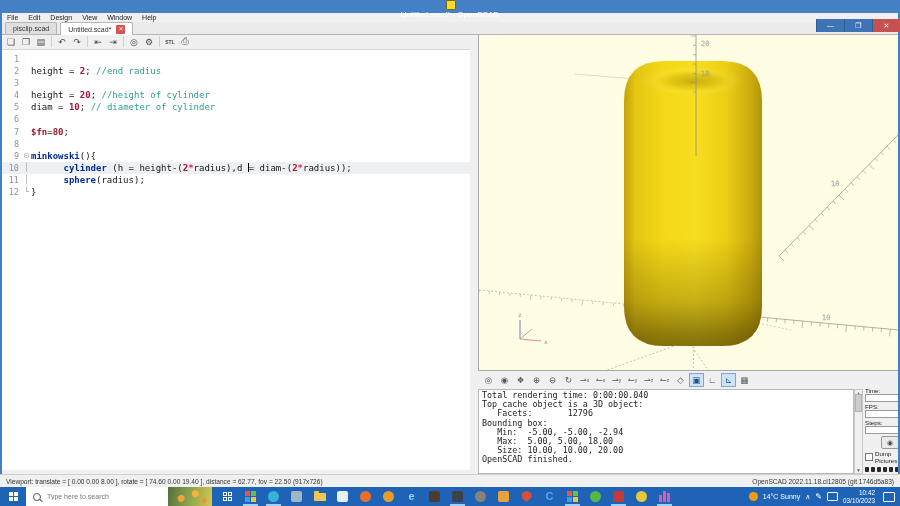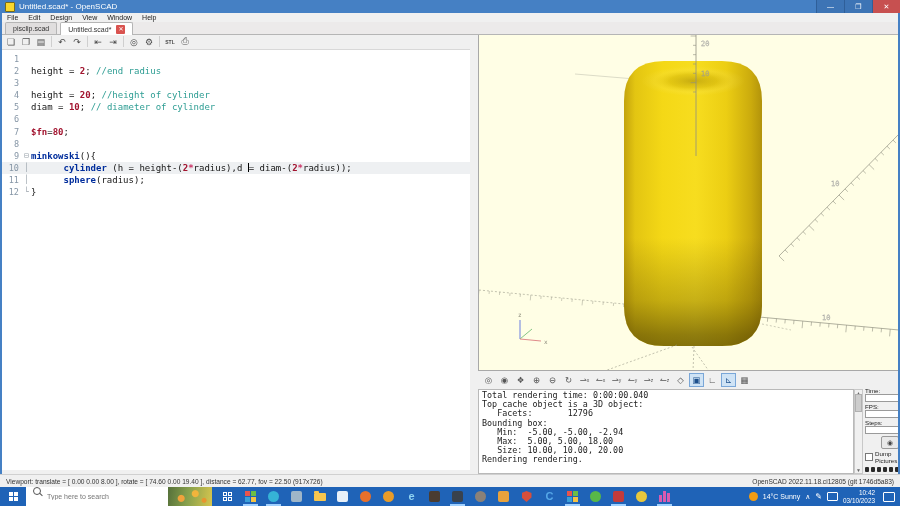--- a/index.html
+++ b/index.html
@@ -4,21 +4,21 @@
 <style>
   html,body{margin:0;padding:0;background:#000;}
   .screen{position:relative;width:900px;height:506px;background:#f0f0f0;overflow:hidden;
           font-family:"Liberation Sans",sans-serif;-webkit-font-smoothing:antialiased;}
   
   .frame-edge{position:absolute;top:0;width:2px;height:487px;background:#4580c4;z-index:5;}
   .frame-left{left:0;} .frame-right{right:0;}
 
   
   .titlebar{position:absolute;left:0;top:0;right:0;height:13px;background:#4580c4;color:#fff;
-            display:flex;align-items:center;font-size:8px;z-index:6;}
+            display:flex;align-items:center;font-size:8px;z-index:6;flex-direction:column;}
   .app-icon{width:8px;height:8px;margin:0 4px 0 5px;background:#f9d72c;border:1px solid #776a1a;border-radius:1px;flex:none;}
   .title-text{white-space:nowrap;}
   .win-controls{margin-left:auto;display:flex;height:13px;}
   .win-btn{width:27px;height:13px;display:flex;align-items:center;justify-content:center;color:#fff;
            font-size:7px;background:#3d74b5;border-left:1px solid #2f5f99;cursor:pointer;}
   .win-btn.close{background:#c75050;}
 
   
   .menubar{position:absolute;left:2px;top:13px;right:2px;height:9px;background:#f0f0f0;display:flex;
            align-items:center;font-size:7px;color:#222;z-index:4;}
@@ -99,21 +99,21 @@
   .statusbar{position:absolute;left:0;top:474px;width:900px;height:13px;background:#f0f0f0;
              border-top:1px solid #d0d0d0;display:flex;align-items:center;justify-content:space-between;
              font-size:6.6px;color:#333;padding:0 6px;box-sizing:border-box;z-index:6;}
 
   
   .taskbar{position:absolute;left:0;top:487px;width:900px;height:19px;background:#1f63b7;display:flex;
            align-items:center;color:#fff;z-index:7;}
   .start-btn{width:26px;height:19px;display:flex;align-items:center;justify-content:center;flex:none;}
   .win-logo{display:grid;grid-template-columns:4px 4px;grid-template-rows:4px 4px;gap:1px;}
   .win-logo div{background:#fff;}
-  .searchbox{width:186px;height:19px;background:#fff;display:flex;position:relative;flex:none;}
+  .searchbox{width:186px;height:19px;background:#fff;display:flex;align-items:center;position:relative;flex:none;}
   .mag{width:6px;height:6px;border:1px solid #555;border-radius:50%;margin:0 4px 0 7px;position:relative;flex:none;}
   .mag::after{content:"";position:absolute;left:5px;top:6px;width:4px;height:1px;background:#555;transform:rotate(45deg);}
   .search-text{font-size:7px;color:#666;border:none;outline:none;background:transparent;width:95px;
                font-family:"Liberation Sans",sans-serif;}
   .flowers{position:absolute;right:0;top:0;width:44px;height:19px;
            background:radial-gradient(circle at 30% 60%,#f0a23c 3px,rgba(0,0,0,0) 4px),
                       radial-gradient(circle at 62% 35%,#f2b43c 3px,rgba(0,0,0,0) 4px),
                       radial-gradient(circle at 82% 70%,#e8952f 2px,rgba(0,0,0,0) 3px),
                       linear-gradient(100deg,#55703a,#87a04c 45%,#d8c64e);}
   .tb-icons{display:flex;margin-left:4px;}
@@ -348,21 +348,21 @@
       <div class="vt-icon">↼<span class="vt-sub">y</span></div>
       <div class="vt-icon">⇀<span class="vt-sub">z</span></div>
       <div class="vt-icon">↼<span class="vt-sub">z</span></div>
       <div class="vt-icon">◇</div>
       <div class="vt-icon active">▣</div>
       <div class="vt-icon">∟</div>
       <div class="vt-icon active">⊾</div>
       <div class="vt-icon">▦</div>
     </div>
 
-  <div class="console" id="console"><div>Total rendering time: 0:00:00.040</div><div>Top cache object is a 3D object:</div><div>   Facets:       12796</div><div>Bounding box:</div><div>   Min:  -5.00, -5.00, -2.94</div><div>   Max:  5.00, 5.00, 18.00</div><div>   Size: 10.00, 10.00, 20.00</div><div>Rendering rendering.</div></div>
+  <div class="console" id="console"><div>Total rendering time: 0:00:00.040</div><div>Top cache object is a 3D object:</div><div>   Facets:       12796</div><div>Bounding box:</div><div>   Min:  -5.00, -5.00, -2.94</div><div>   Max:  5.00, 5.00, 18.00</div><div>   Size: 10.00, 10.00, 20.00</div><div>OpenSCAD finished.</div></div>
   <div class="console-scroll">
     <span>▲</span>
     <div class="scroll-thumb" style="margin-top:-58px;"></div>
     <span>▼</span>
   </div>
 
   <div class="animate-panel">
     <span class="anim-label">Time:</span>
     <input class="anim-input" value="" style="">
     <span class="anim-label">FPS:</span>

